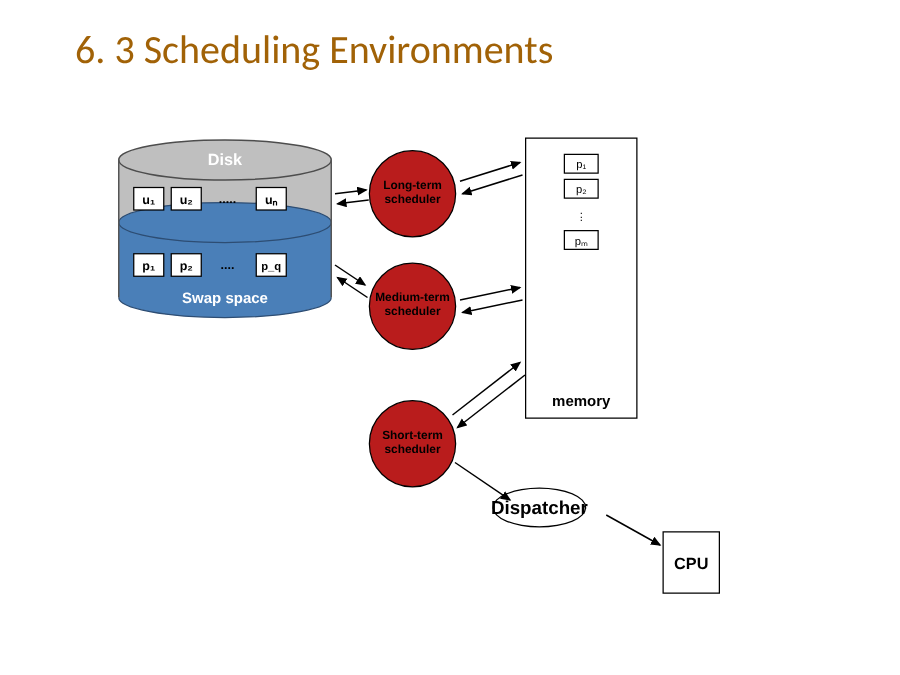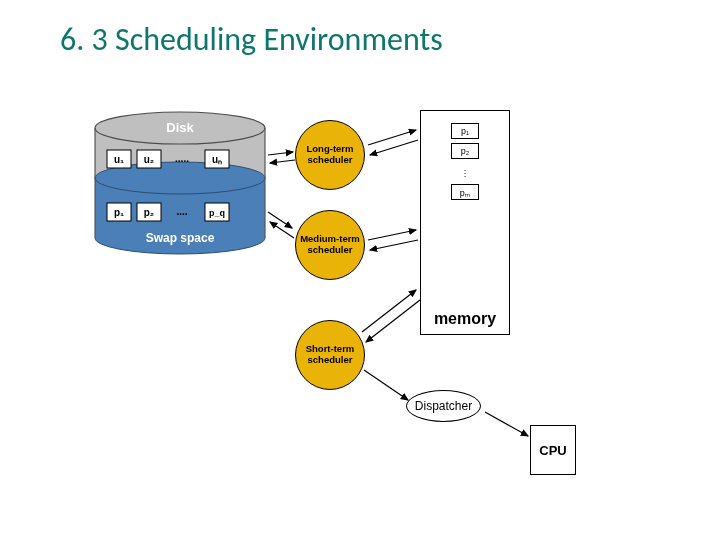--- a/index.html
+++ b/index.html
@@ -11,21 +11,21 @@
     font-family: Arial, Helvetica, sans-serif;
     position: relative;
     overflow: hidden;
   }
   .title {
     position: absolute;
     top: 20px;
     left: 60px;
     font-size: 32px;
     font-family: Calibri, Arial, sans-serif;
-    color: #0f766e;
+    color: #a16207;
   }
   .diagram {
     position: absolute;
     top: 110px;
     left: 90px;
     width: 540px;
     height: 400px;
   }
   
   .disk-cyl {
@@ -35,21 +35,21 @@
     width: 180px;
     height: 155px;
   }
   
   .sched {
     position: absolute;
     width: 70px;
     height: 70px;
     border: 1.5px solid #000;
     border-radius: 50%;
-    background: #eab308;
+    background: #b91c1c;
     display: flex;
     align-items: center;
     justify-content: center;
     text-align: center;
     font-size: 9.5px;
     font-weight: bold;
     line-height: 1.15;
     padding: 4px;
   }
   
@@ -76,37 +76,37 @@
     text-align: center;
     font-size: 9px;
     line-height: 3px;
     margin: 8px 0 8px 0;
   }
   .mem-label {
     position: absolute;
     bottom: 6px;
     width: 100%;
     text-align: center;
-    font-size: 16px;
+    font-size: 12px;
     font-weight: bold;
   }
   
   .dispatcher {
     position: absolute;
-    left: 316px;
+    left: 304px;
     top: 280px;
     width: 75px;
     height: 32px;
     border: 1.5px solid #000;
     border-radius: 50%;
     display: flex;
     align-items: center;
     justify-content: center;
-    font-size: 12px;
-    font-weight: normal;
+    font-size: 15px;
+    font-weight: bold;
   }
   
   .cpu {
     position: absolute;
     left: 440px;
     top: 315px;
     width: 46px;
     height: 50px;
     border: 1.5px solid #000;
     display: flex;

